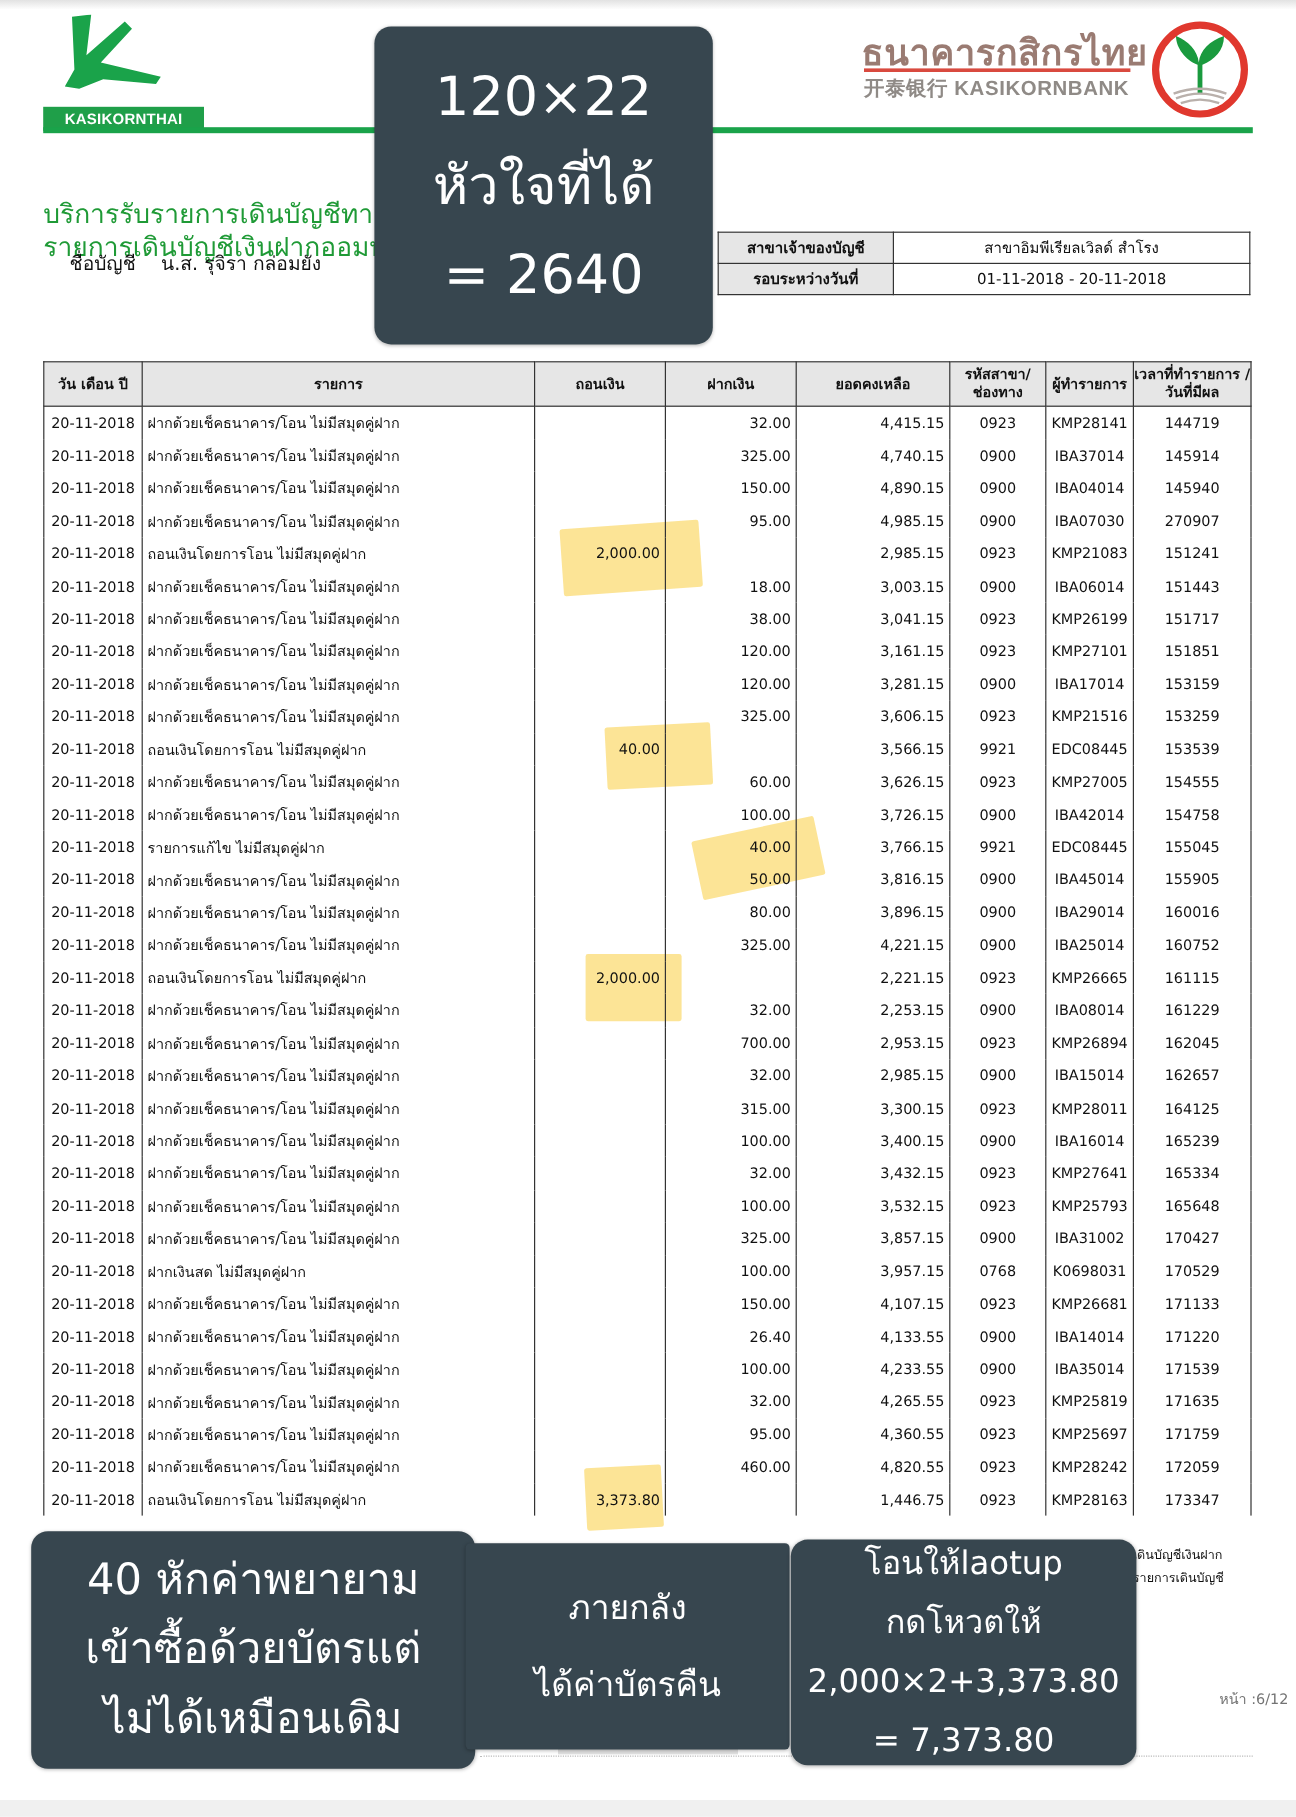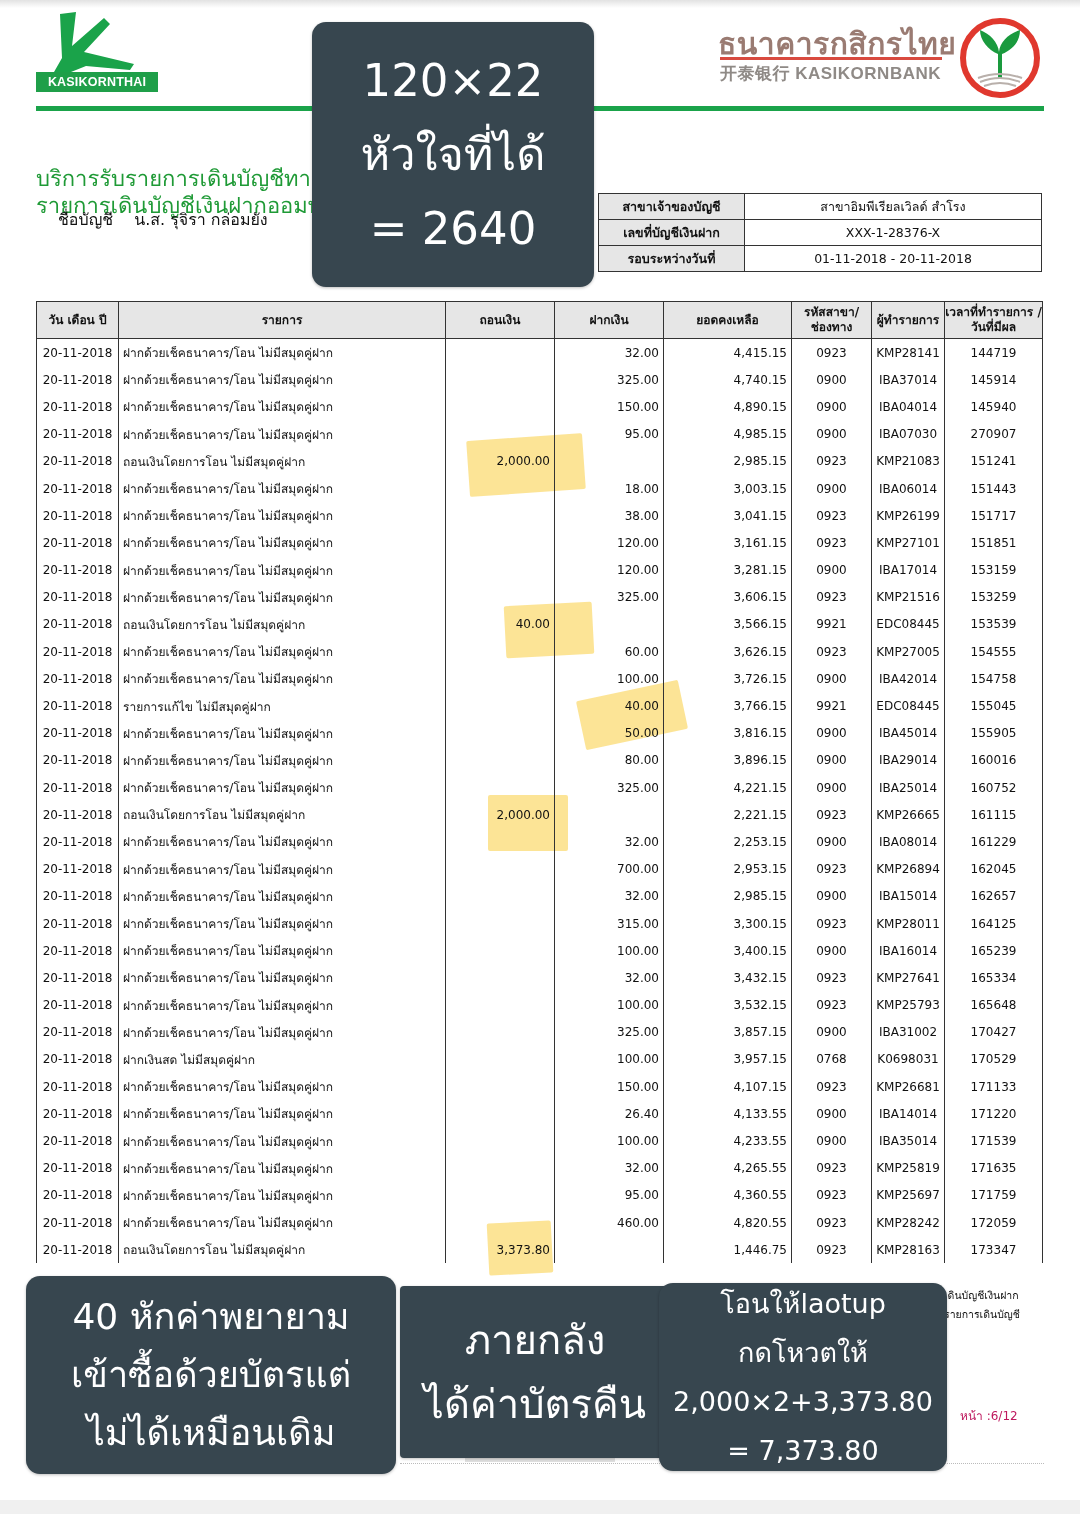--- a/index.html
+++ b/index.html
@@ -7,21 +7,21 @@
     width: 1080px; height: 1514px; position: relative; overflow: hidden;
     background: #ffffff; font-family: "DejaVu Sans", sans-serif; color: #111;
   }
   .topshade { position: absolute; left: 0; top: 0; width: 1080px; height: 8px;
     background: linear-gradient(#e2e2e2, #ffffff); }
   .bottomshade { position: absolute; left: 0; top: 1500px; width: 1080px; height: 14px; background: #f0f0f0; }
 
   
   .klogo { position: absolute; left: 36px; top: 12px; width: 112px; height: 82px; }
   .klogo svg { position: absolute; left: 10px; top: 0; }
-  .klogo .ktext { position: absolute; left: 0; top: 60px; width: 122px; height: 20px; background: #1f9f49;
+  .klogo .ktext { position: absolute; left: 0; top: 77px; width: 134px; height: 20px; background: #1f9f49;
     color: #fff; font-family: "Liberation Sans", sans-serif; font-weight: bold; font-size: 12.5px; line-height: 20px;
     text-align: center; letter-spacing: 0.2px; }
   .bank-thai { position: absolute; left: 718px; top: 20px; font-family: "DejaVu Sans", sans-serif; font-weight: bold;
     font-size: 30px; color: #9a7b72; letter-spacing: 0.5px; }
   .bank-redline { position: absolute; left: 720px; top: 57px; width: 222px; height: 3px; background: #d94a3f; }
   .bank-eng { position: absolute; left: 720px; top: 62px; font-family: "Liberation Sans", sans-serif; font-weight: bold;
     font-size: 17px; color: #8f8a86; letter-spacing: 0.5px; }
   .bank-emblem { position: absolute; left: 958px; top: 16px; }
   .greenline-l { position: absolute; left: 36px; top: 106px; width: 290px; height: 5px; background: #1aa34a; }
   .greenline-r { position: absolute; left: 593px; top: 106px; width: 451px; height: 5px; background: #1aa34a; }
@@ -44,31 +44,31 @@
   table.stmt td { height: 27.2px; padding: 0 4px; border-left: 1.5px solid #333; border-right: 1.5px solid #333; white-space: nowrap; overflow: hidden; }
   table.stmt td.c { text-align: center; }
   table.stmt td.r { text-align: right; }
   table.stmt td.l { text-align: left; }
 
   .hl { position: absolute; background: rgba(250, 210, 80, 0.6); border-radius: 2px; }
 
   
   .foot1, .foot2 { position: absolute; left: 944px; font-size: 10.5px; color: #111; white-space: nowrap; width: 100px; overflow: hidden; }
   .foot1 { top: 1287px; } .foot2 { top: 1306px; }
-  .pageno { position: absolute; left: 960px; top: 1406px; font-size: 12px; color: #be185d; }
+  .pageno { position: absolute; left: 1016px; top: 1406px; font-size: 12px; color: #737373; }
   .dotline { position: absolute; left: 400px; top: 1463px; width: 644px; border-top: 1px dotted #bbb; }
   .greybar { position: absolute; left: 465px; top: 1452px; width: 150px; height: 10px; background: #e0e0e0; }
 
   
   .card { position: absolute; background: #37464f; color: #ffffff; border-radius: 14px; display: flex; flex-direction: column;
     align-items: center; justify-content: center; text-align: center; box-shadow: 0 1px 3px rgba(0,0,0,0.25); gap: 14px; }
   .card span { display: block; white-space: nowrap; }
   .card-top { left: 312px; top: 22px; width: 282px; height: 265px; font-size: 45px; line-height: 60px; }
   .card-b1 { left: 26px; top: 1276px; width: 370px; height: 198px; font-size: 36px; line-height: 44px; text-align: center; }
-  .card-b2 { left: 400px; top: 1286px; width: 270px; height: 172px; font-size: 40px; line-height: 50px; border-radius: 4px; }
+  .card-b2 { left: 388px; top: 1286px; width: 270px; height: 172px; font-size: 28px; line-height: 50px; border-radius: 4px; }
   .card-b3 { left: 659px; top: 1283px; width: 288px; height: 188px; font-size: 27px; line-height: 35px; }
 </style>
 </head>
 <body>
 
 <div class="topshade"></div>
 
 <div class="klogo">
   <svg width="90" height="66" viewBox="0 0 90 66">
     <path d="M14 2 L30 0 L26 34 L58 6 L64 12 L38 40 L88 52 L84 58 L40 54 L20 62 L8 60 L16 46 Z" fill="#1aa34a"></path>
@@ -98,24 +98,20 @@
 <div class="acct-name">
   <span class="lbl">ชื่อบัญชี</span>
   <span>น.ส. รุจิรา กล่อมยัง</span>
 </div>
 
 <table class="info">
   <tbody>
       <tr>
     <td class="k">สาขาเจ้าของบัญชี</td>
     <td>สาขาอิมพีเรียลเวิลด์ สำโรง</td>
-  </tr>
-  <tr>
-    <td class="k">เลขที่บัญชีเงินฝาก</td>
-    <td>XXX-1-28376-X</td>
   </tr>
   <tr>
     <td class="k">รอบระหว่างวันที่</td>
     <td>01-11-2018 - 20-11-2018</td>
   </tr>
 </tbody>
   </table>
 
 <div class="hl" style="left:468px; top:437px; width:116px; height:56px; transform:rotate(-4deg);"></div>
 <div class="hl" style="left:505px; top:604px; width:88px; height:52px; transform:rotate(-3deg);"></div>

